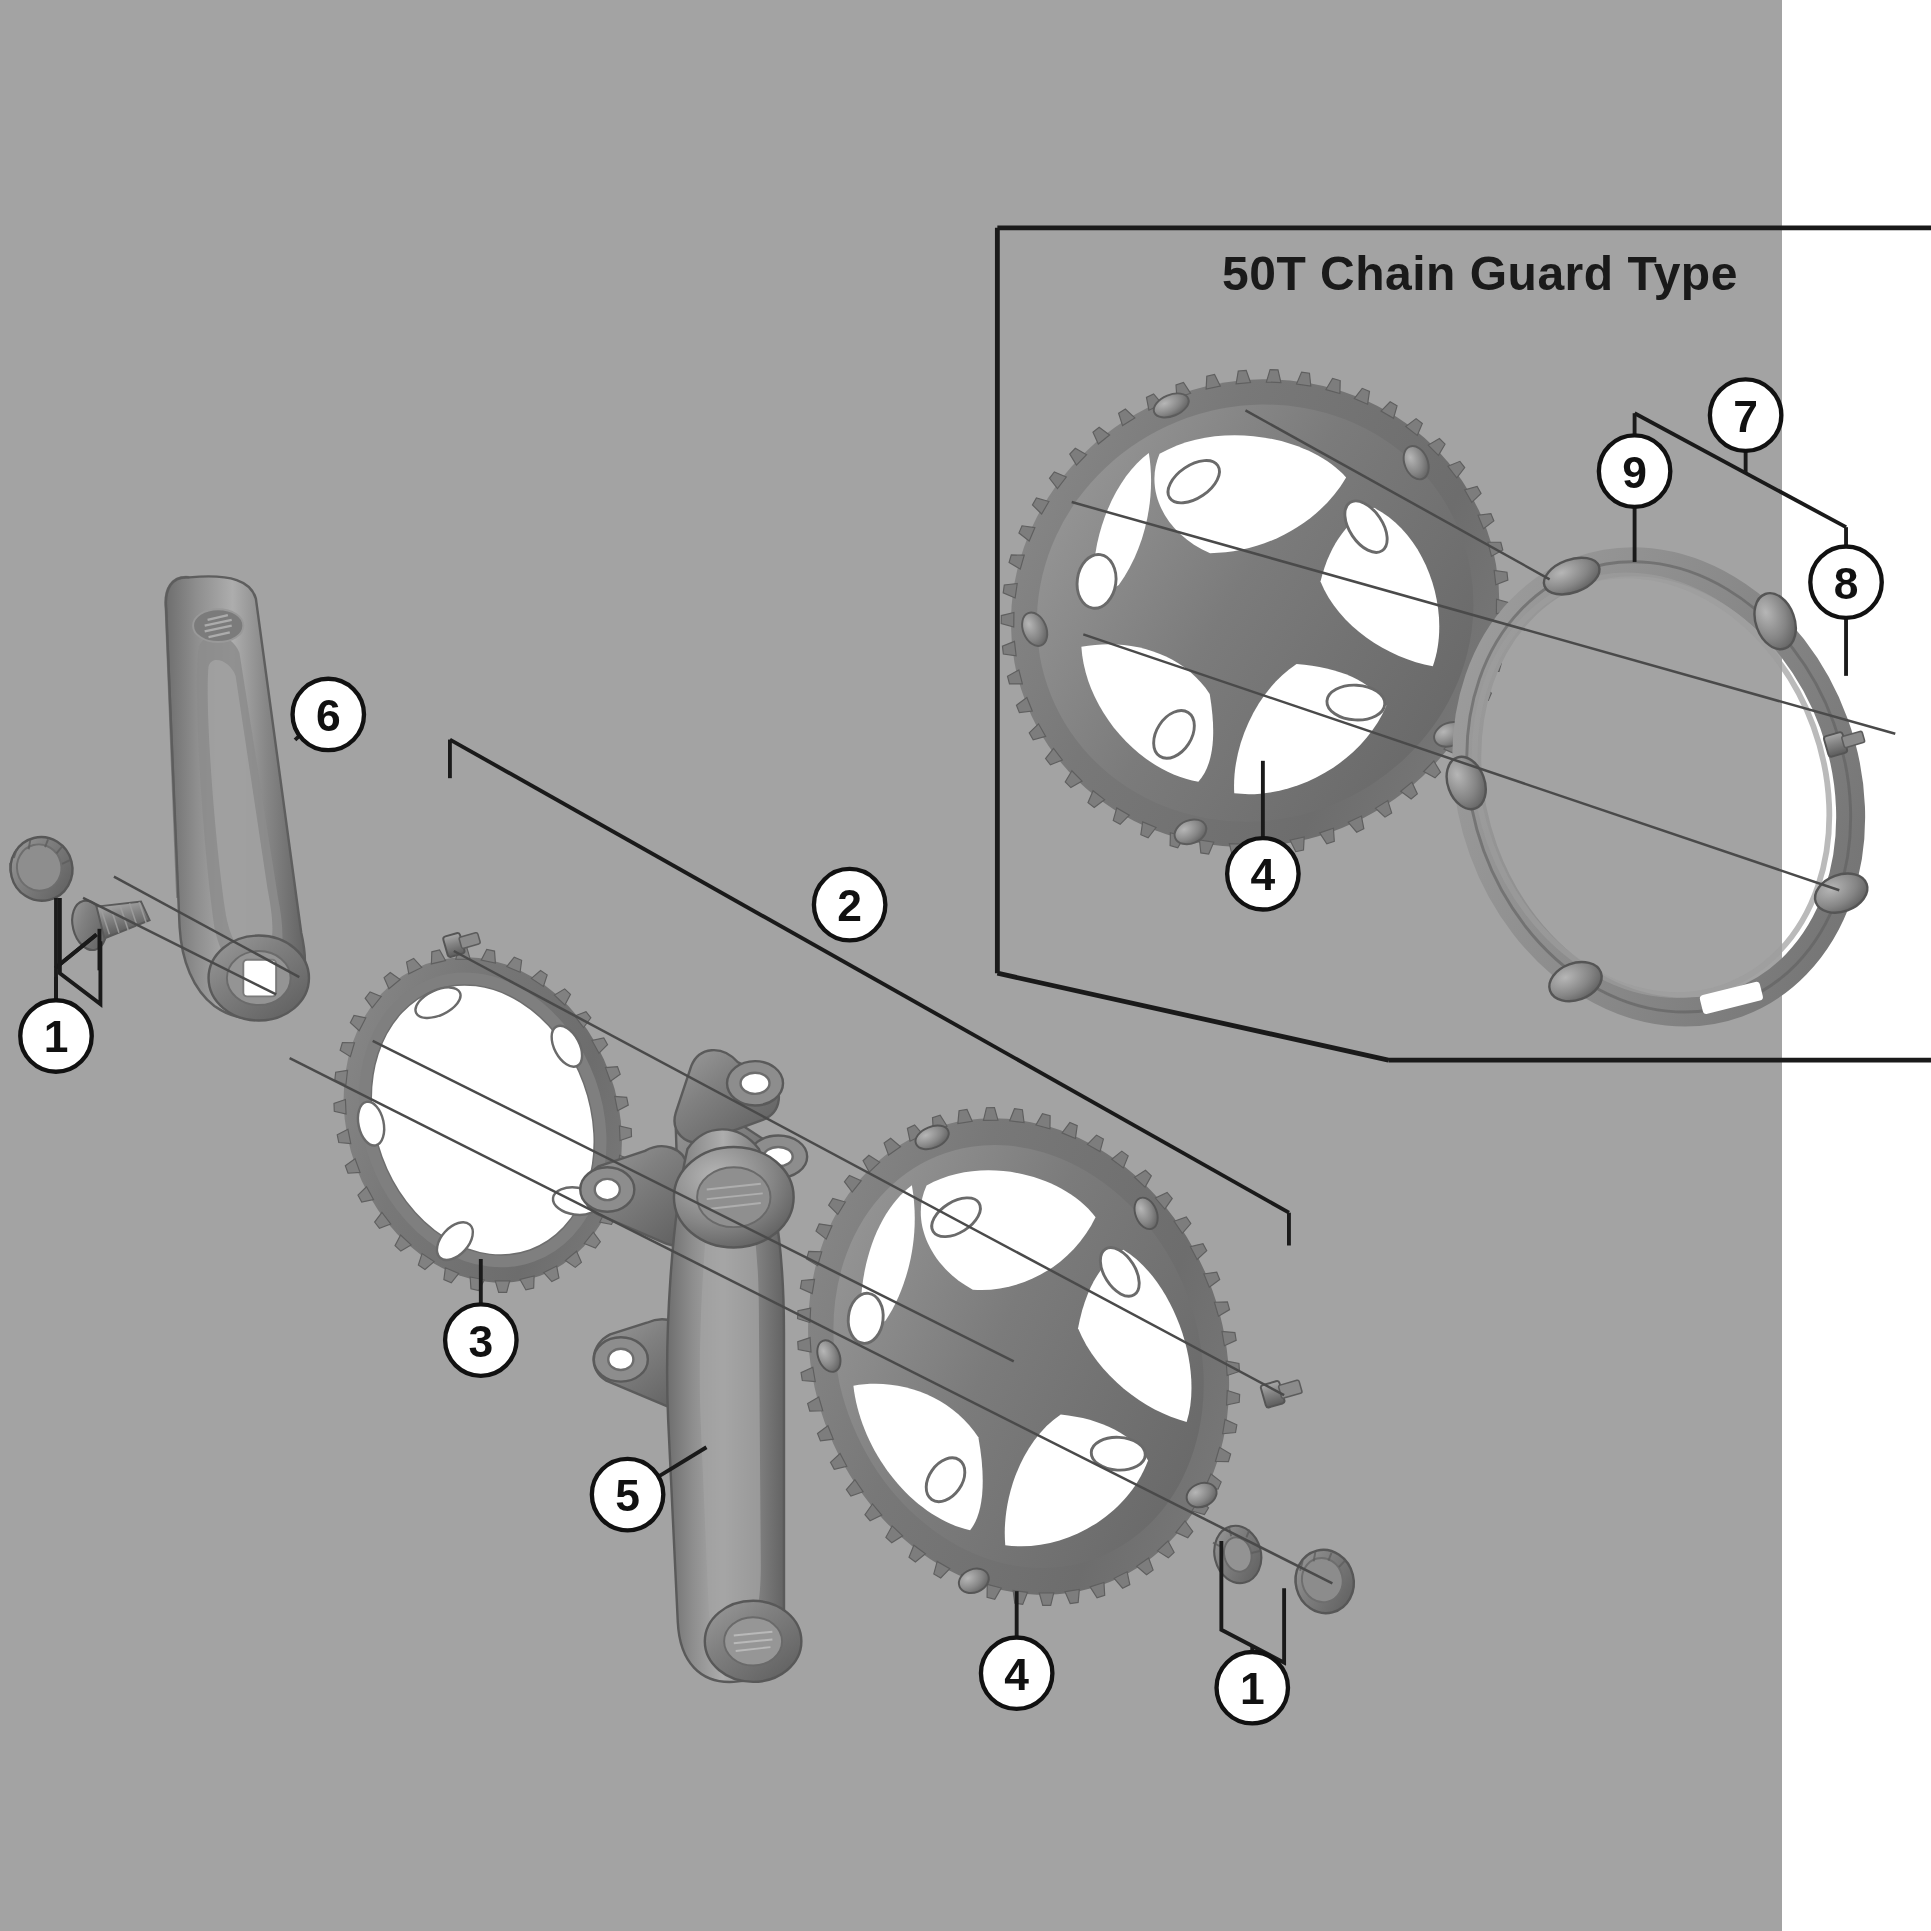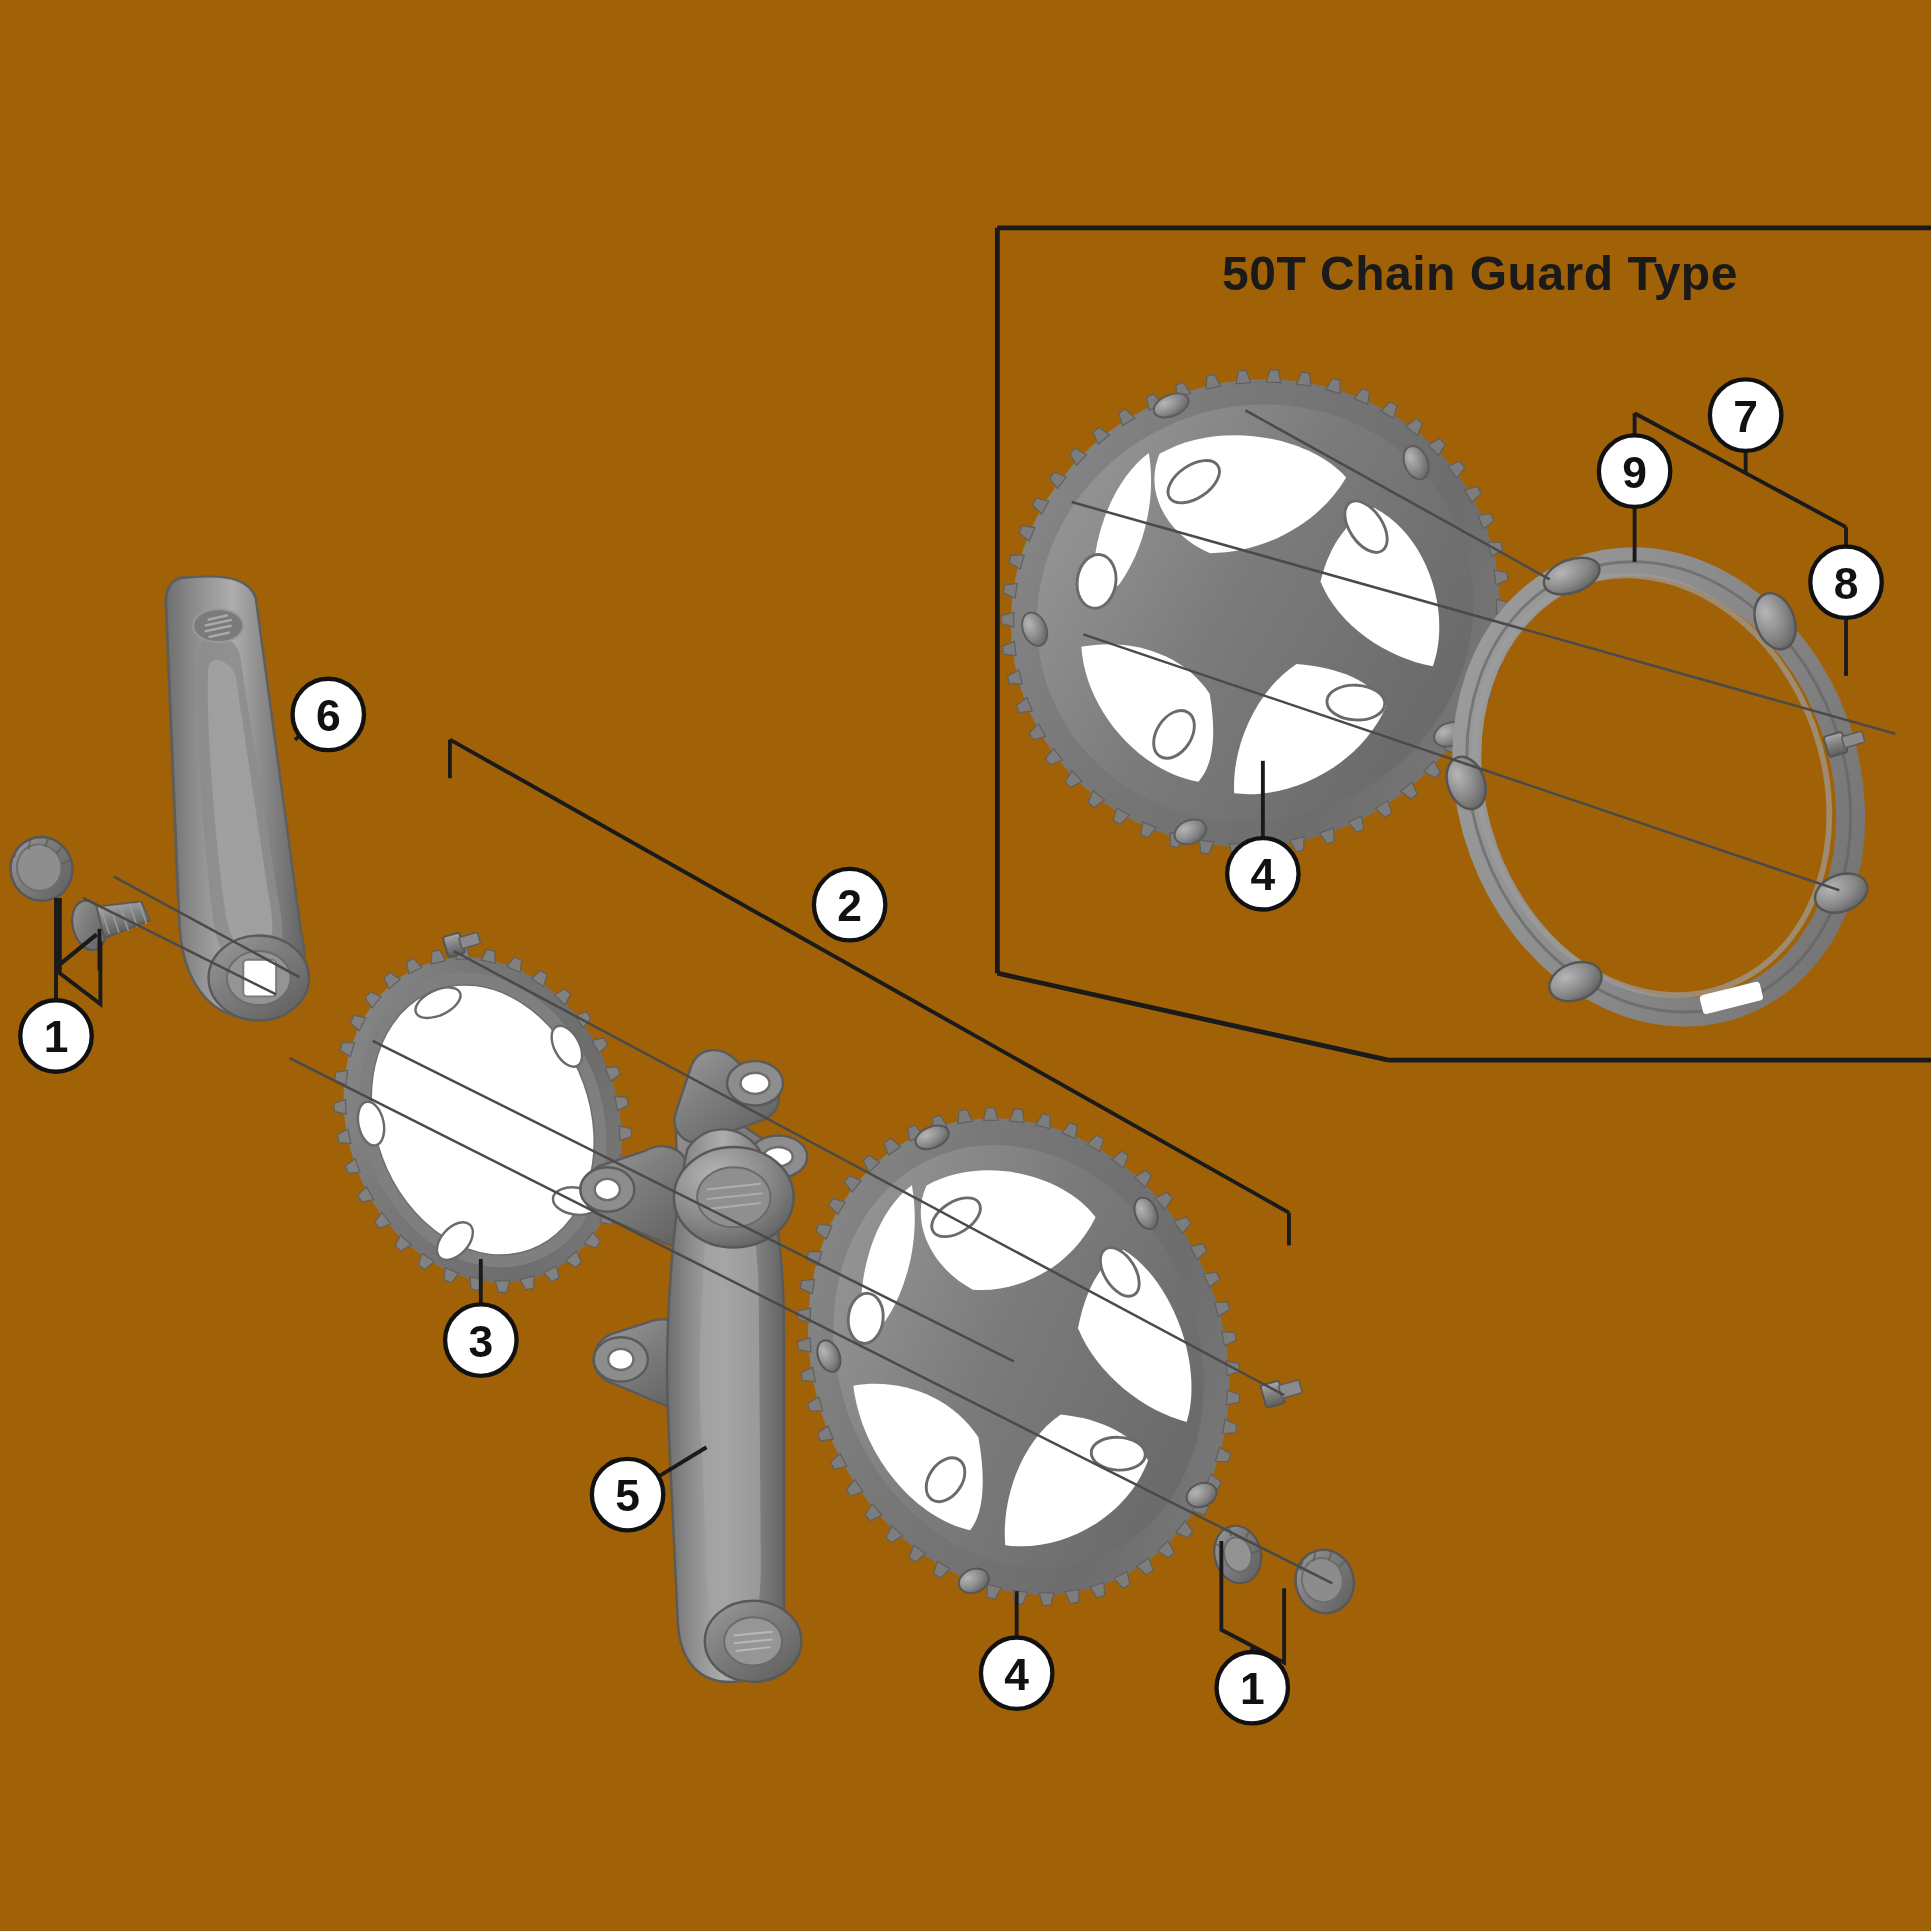--- a/index.html
+++ b/index.html
@@ -1,18 +1,18 @@
 <!DOCTYPE html>
 <html><head>
 <meta charset="utf-8">
 <title>Crankset Exploded Diagram</title>
 <style>
   html,body{margin:0;padding:0;background:#ffffff;}
   body{width:1931px;height:1931px;overflow:hidden;font-family:"Liberation Sans",sans-serif;}
-  #stage{position:relative;width:1931px;height:1931px;background:#a16207;}
+  #stage{position:relative;width:1782px;height:1931px;background:#a3a3a3;}
   #svgroot{position:absolute;left:0;top:0;width:1931px;height:1931px;}
   .inset-title{
     position:absolute;
     font-family:"Liberation Sans",sans-serif;
     font-weight:bold;
     font-size:48px;
     color:#1a1a1a;
     letter-spacing:0.5px;
     white-space:nowrap;
   }

